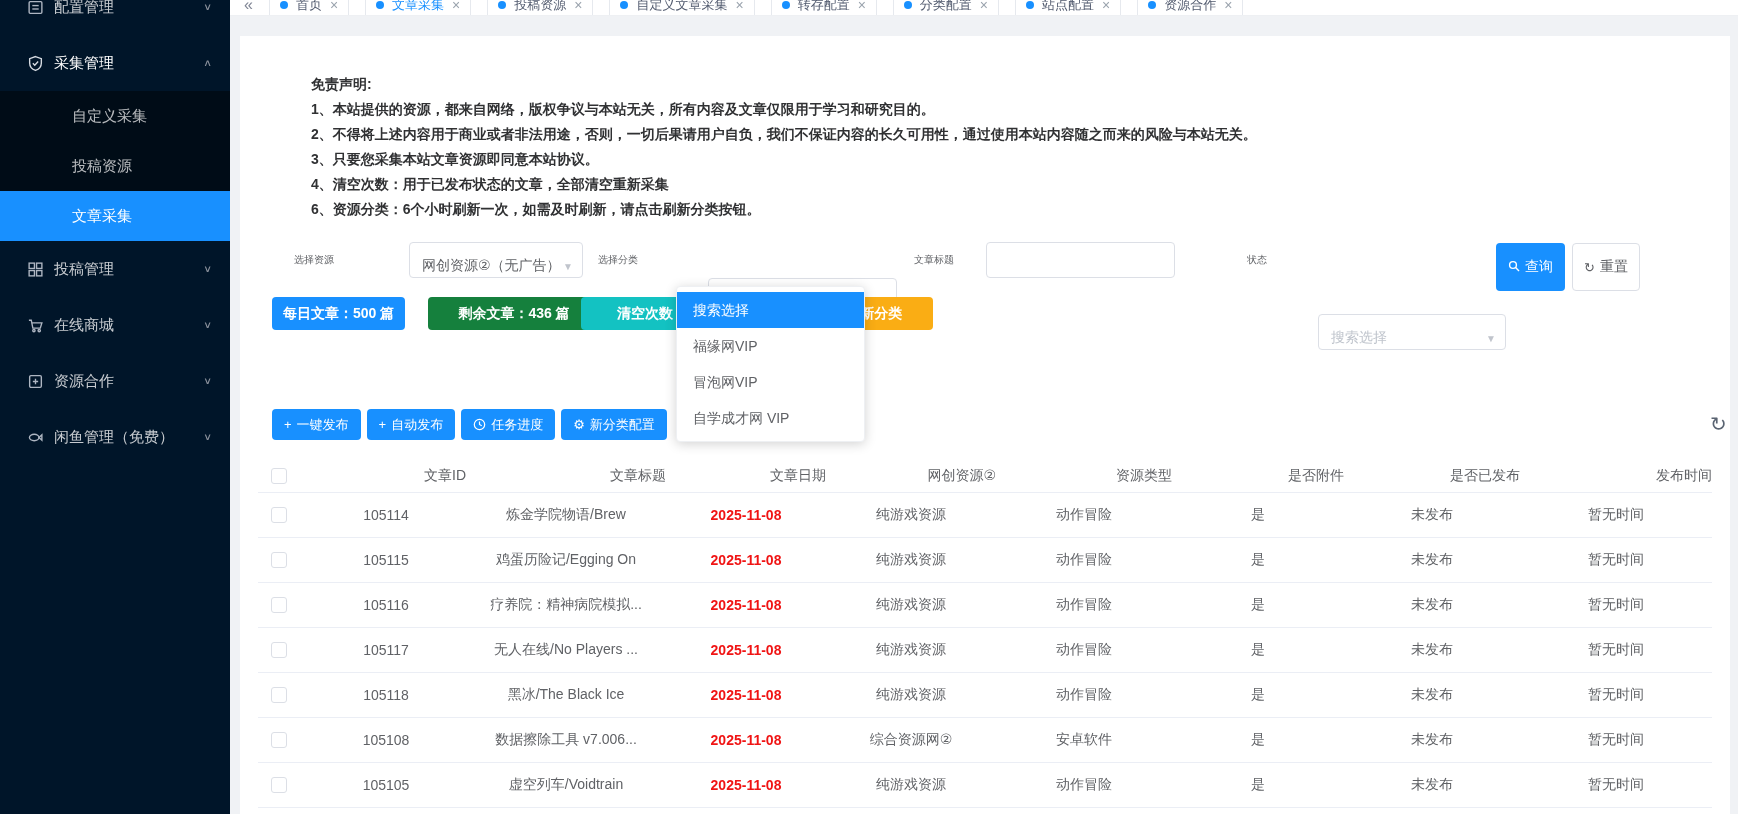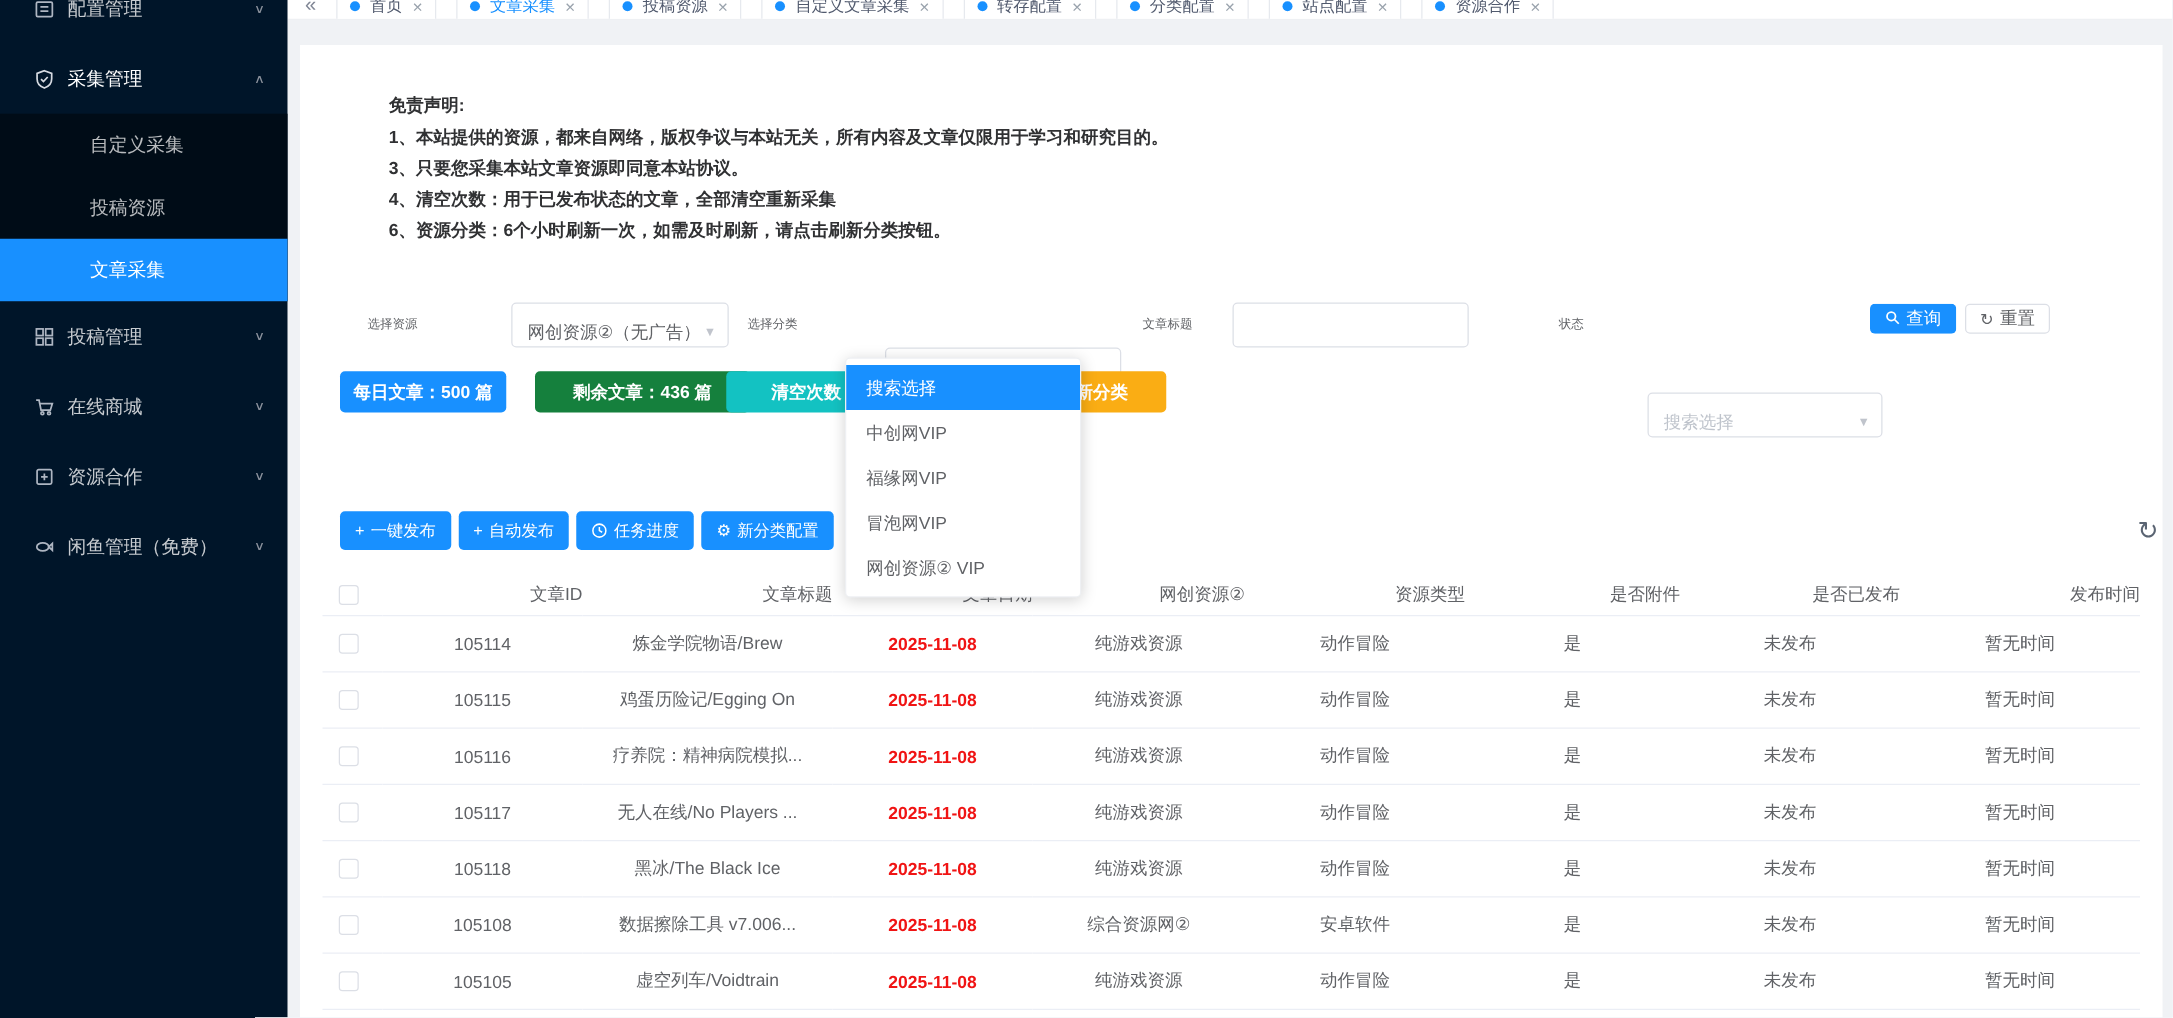--- a/index.html
+++ b/index.html
@@ -45,21 +45,21 @@
   .sel, .txt { height:36px; border:1px solid #dcdfe6; border-radius:4px; background:#fff; font-size:14px; }
   .sel { display:flex; align-items:center; padding:12px 26px 0 12px; position:relative; cursor:pointer;margin-left:32px; }
   .sel-value { color:#606266; white-space:nowrap; overflow:hidden; }
   .sel-value.placeholder { color:#bfc4cc; }
   .sel-arrow { position:absolute; right:9px; color:#c0c4cc; font-size:10px; }
   .txt { width:189px; padding:0 12px; color:#606266; outline:none; }
   .f-label1 { left:54px; }  .f-select1 { left:137px; width:174px; }
   .f-label2 { left:358px; } .f-select2 { left:436px; width:189px; }
   .f-label3 { left:674px; } .f-input   { left:746px; }
   .f-label4 { left:1007px; } .f-select3 { left:1046px; width:188px; }
-  .btn { height:24px; border-radius:4px; font-size:14px; display:inline-flex; align-items:center; gap:5px; padding:0 11px; cursor:pointer; border:1px solid transparent; top:1px; }
+  .btn { height:48px; border-radius:4px; font-size:14px; display:inline-flex; align-items:center; gap:5px; padding:0 11px; cursor:pointer; border:1px solid transparent; top:1px; }
   .btn-query { left:1256px; background:#1890ff; color:#fff; }
   .btn-reset { left:1332px; background:#fff; color:#606266; border-color:#dcdfe6; }
   .btn .ic { font-size:13px; line-height:1; }
 
   
   .stats-row { position:absolute; top:261px; left:0; height:33px; width:100%; }
   .badge { position:absolute; top:0; height:33px; line-height:33px; border-radius:4px; color:#fff; font-size:14px; font-weight:700; text-align:center; cursor:pointer; white-space:nowrap; }
   .badge-daily     { left:32px;  width:133px; background:#1890ff; }
   .badge-remaining { left:188px; width:172px; background:#15803d; }
   .badge-clear     { left:341px; width:150px; background:#13c2c2; }
@@ -225,20 +225,21 @@
           <span class="tab-close">×</span>
         </div>
       </div>
     </div>
 
     <div class="card">
 
       <div class="disclaimer">
         <div>免责声明:</div>
         <div>1、本站提供的资源，都来自网络，版权争议与本站无关，所有内容及文章仅限用于学习和研究目的。</div>
+        <div>2、不得将上述内容用于商业或者非法用途，否则，一切后果请用户自负，我们不保证内容的长久可用性，通过使用本站内容随之而来的风险与本站无关。</div>
         <div>3、只要您采集本站文章资源即同意本站协议。</div>
         <div>4、清空次数：用于已发布状态的文章，全部清空重新采集</div>
         <div>6、资源分类：6个小时刷新一次，如需及时刷新，请点击刷新分类按钮。</div>
       </div>
 
       <div class="filter-row">
         <span class="flabel f-label1">选择资源</span>
         <div class="sel f-select1">
           <span class="sel-value">网创资源②（无广告）</span>
           <span class="sel-arrow">▼</span>
@@ -413,21 +414,20 @@
               <td>是</td>
               <td>未发布</td>
               <td>暂无时间</td>
             </tr>
           </tbody>
         </table>
       </div>
 
       <div class="dropdown">
         <div class="dd-item selected">搜索选择</div>
-        <div class="dd-item">中创网VIP</div>
         <div class="dd-item">福缘网VIP</div>
         <div class="dd-item">冒泡网VIP</div>
-        <div class="dd-item">网创资源② VIP</div>
+        <div class="dd-item">自学成才网 VIP</div>
       </div>
 
     </div>
   </div>
 </div>
 
 </body></html>

